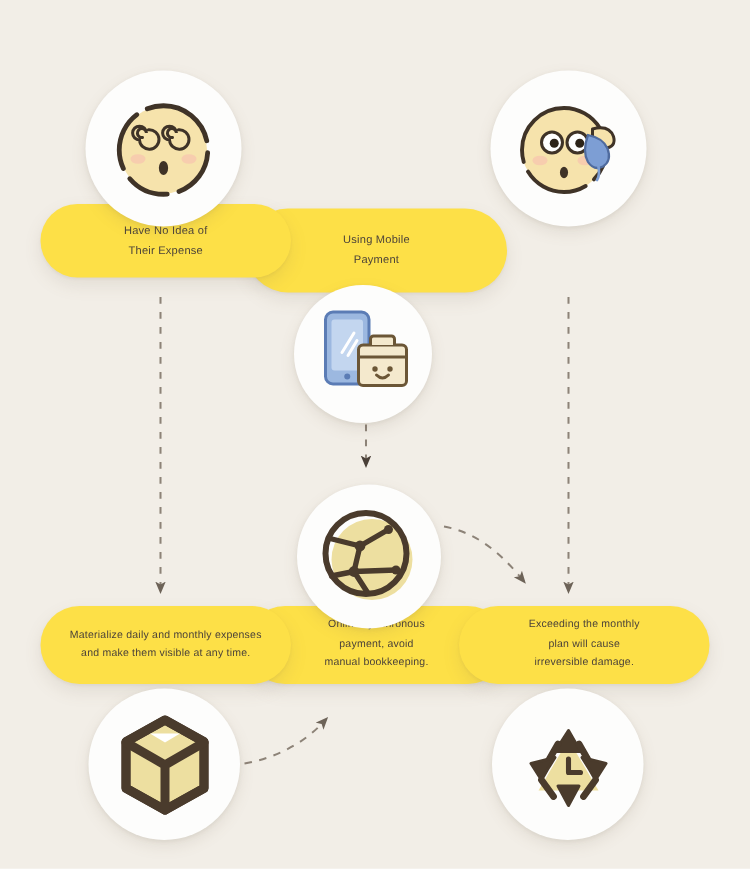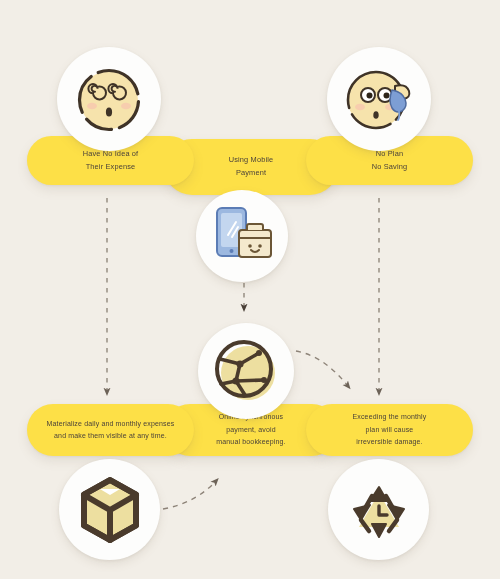--- a/index.html
+++ b/index.html
@@ -148,24 +148,20 @@
   <div class="pill center" style="left:164px; top:139px; width:174px; height:56px;">
     <span>Using Mobile
 Payment</span>
   </div>
 
   <div class="pill side" style="left:27px; top:136px; width:167px; height:49px;">
     <span>Have No Idea of
 Their Expense</span>
   </div>
 
-  <div class="pill side" style="left:306px; top:136px; width:167px; height:49px;">
-    <span>No Plan
-No Saving</span>
-  </div>
 
   <div class="bubble" style="left:198px; top:323px; width:96px; height:96px;">
     <span>
       <svg width="68" height="68" viewBox="0 0 68 68">
         <circle cx="36" cy="36" r="27" fill="#eddfa0"></circle>
         <circle cx="32" cy="32" r="27" fill="none" stroke="#4a3b2c" stroke-width="4"></circle>
         <path d="M8 22 L28 27 L47 16 M28 27 L24 44 L52 43 M24 44 L9 47 M24 44 L33 58" fill="none" stroke="#4a3b2c" stroke-width="3.6" stroke-linecap="round" stroke-linejoin="round"></path>
         <circle cx="28" cy="27" r="3.6" fill="#4a3b2c"></circle>
         <circle cx="24" cy="44" r="3.6" fill="#4a3b2c"></circle>
         <circle cx="47" cy="16" r="3" fill="#4a3b2c"></circle>

